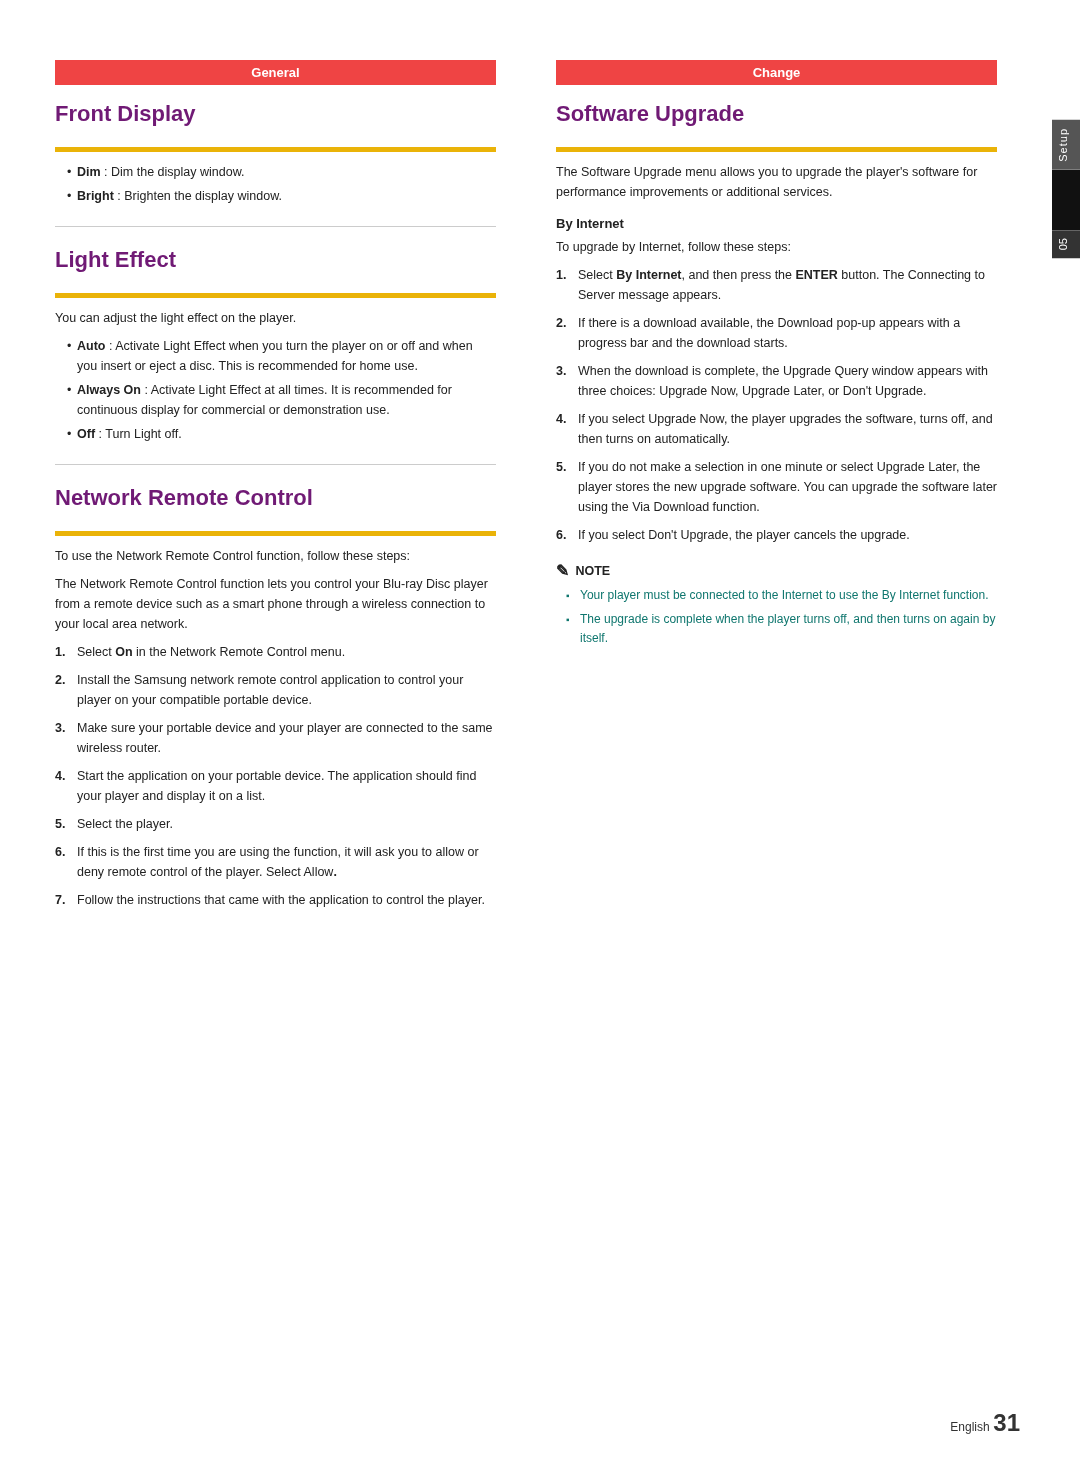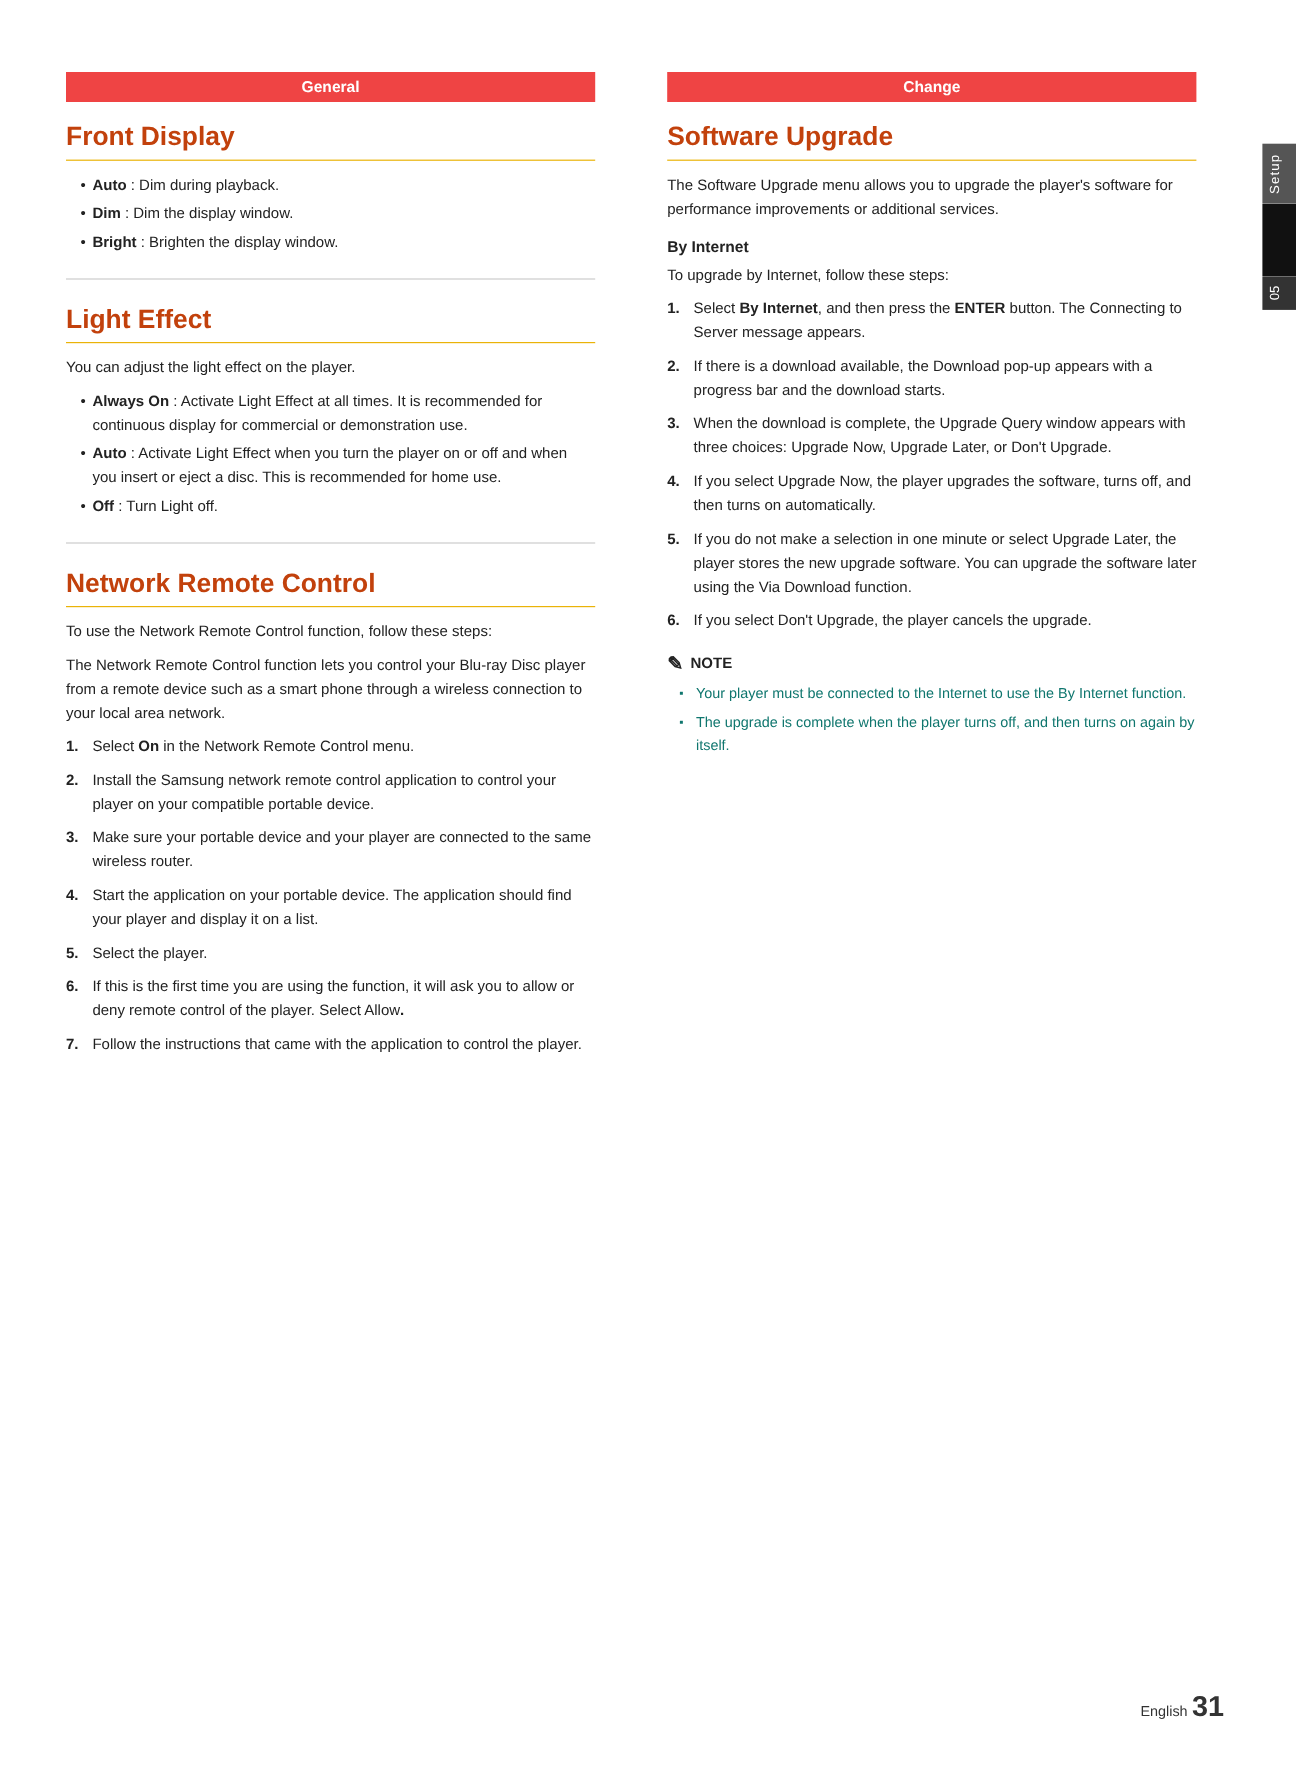--- a/index.html
+++ b/index.html
@@ -88,23 +88,23 @@
       font-weight: bold;
       font-size: 13px;
       padding: 5px 10px;
       margin-bottom: 16px;
     }
 
     .section-title {
       font-size: 22px;
       font-weight: bold;
       margin-bottom: 10px;
-      border-bottom: 1px solid #eab308;
-      padding-bottom: 6px;
-      color: #c2410c;
+      border-bottom: 5px solid #eab308;
+      padding-bottom: 20px;
+      color: #701a75;
     }
 
     .section-text {
       font-size: 12.5px;
       line-height: 1.6;
       margin-bottom: 8px;
       color: #222;
     }
 
     .bullet-list {
@@ -223,34 +223,33 @@
   </div>
 
   <div class="content-area">
 
     <div class="left-col">
       <div class="section-header">General</div>
 
       <div>
         <div class="section-title">Front Display</div>
         <ul class="bullet-list">
-          <li><b>Auto</b> : Dim during playback.</li>
           <li><b>Dim</b> : Dim the display window.</li>
           <li><b>Bright</b> : Brighten the display window.</li>
         </ul>
       </div>
 
       <hr class="section-divider">
 
       <div>
         <div class="section-title">Light Effect</div>
         <p class="section-text">You can adjust the light effect on the player.</p>
         <ul class="bullet-list">
+          <li><b>Auto</b> : Activate Light Effect when you turn the player on or off and when you insert or eject a disc. This is recommended for home use.</li>
           <li><b>Always On</b> : Activate Light Effect at all times. It is recommended for continuous display for commercial or demonstration use.</li>
-          <li><b>Auto</b> : Activate Light Effect when you turn the player on or off and when you insert or eject a disc. This is recommended for home use.</li>
           <li><b>Off</b> : Turn Light off.</li>
         </ul>
       </div>
 
       <hr class="section-divider">
 
       <div>
         <div class="section-title">Network Remote Control</div>
         <p class="section-text">To use the Network Remote Control function, follow these steps:</p>
         <p class="section-text">The Network Remote Control function lets you control your Blu-ray Disc player from a remote device such as a smart phone through a wireless connection to your local area network.</p>

